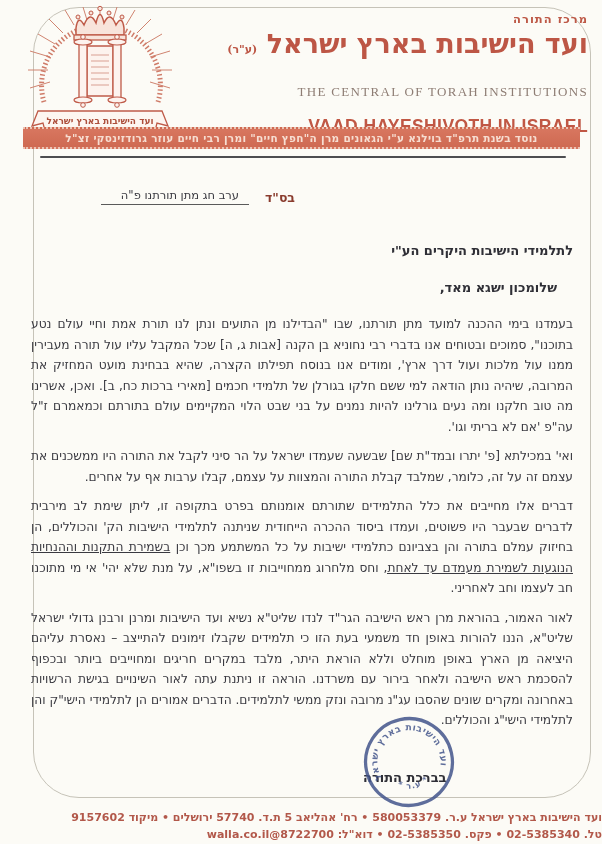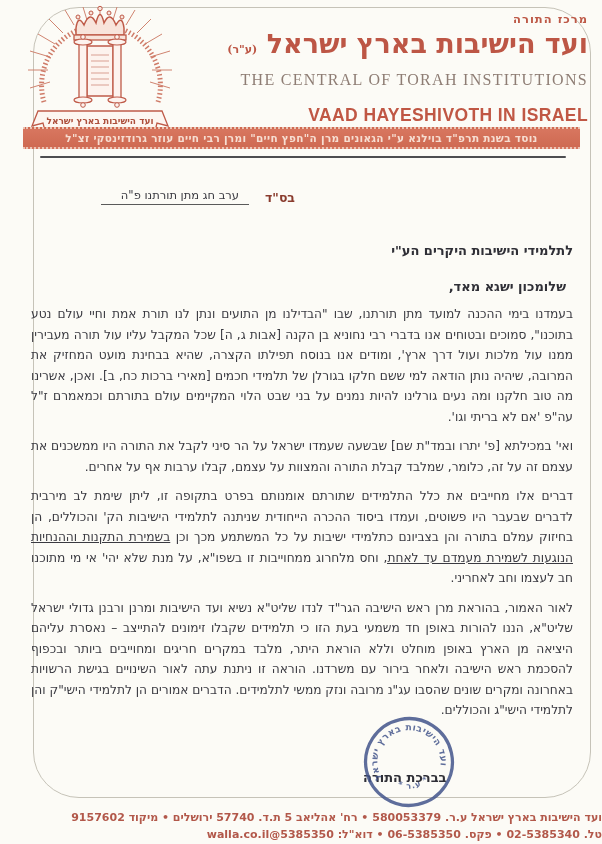--- a/index.html
+++ b/index.html
@@ -11,40 +11,40 @@
   .page-frame{
     position:absolute;left:33px;right:11px;top:7px;bottom:46px;
     border:1px solid #c6c3b8;border-radius:46px;pointer-events:none;
   }
   
   .logo{position:absolute;left:20px;top:4px;width:162px;height:130px;}
   .head-block{position:absolute;left:180px;right:14px;top:12px;text-align:right;direction:rtl;}
   .org-small{color:#bd5846;font-weight:bold;font-size:11.5px;letter-spacing:1px;margin-bottom:2px;}
   .org-heb{color:#bd5645;font-size:27px;font-weight:bold;line-height:31px;font-family:"DejaVu Serif","DejaVu Sans",serif;}
   .org-heb .amuta{font-size:11px;font-weight:bold;}
-  .org-en1{font-family:"Liberation Serif",serif;color:#8e7d74;font-size:16px;letter-spacing:1.3px;margin-top:6px;direction:ltr;}
+  .org-en1{font-family:"Liberation Serif",serif;color:#8e7d74;font-size:13px;letter-spacing:1.3px;margin-top:19px;direction:ltr;}
   .org-en2{font-family:"Liberation Sans",sans-serif;color:#c05744;font-weight:bold;font-size:17.5px;letter-spacing:.4px;margin-top:16px;direction:ltr;}
   .founder-banner{
     position:absolute;left:23px;right:22px;top:127px;height:22px;box-sizing:border-box;
     background:linear-gradient(#d8765f,#cf6a52);
     border-top:2px dotted #ecc4b4;border-bottom:2px dotted #ecc4b4;
     display:flex;align-items:center;justify-content:center;
     color:#f7ded2;font-size:10.5px;font-weight:bold;letter-spacing:.3px;direction:rtl;white-space:nowrap;
   }
   .head-rule{position:absolute;left:40px;right:36px;top:156px;height:2px;background:#4d4d50;border-radius:1px;}
   
   .letter{
     position:absolute;left:31px;right:29px;top:188px;direction:rtl;
     color:#3a3a41;font-size:12.2px;line-height:20.5px;text-align:justify;
   }
   .date-row{display:flex;gap:16px;margin:0 278px 36px 0;align-items:flex-end;}
   .besd{color:#8a3c2e;font-weight:bold;font-size:12.5px;line-height:15px;}
   .dateline{border-bottom:1px solid #5a5a5a;padding:0 10px 2px 20px;font-size:11.5px;line-height:14px;white-space:nowrap;}
   .salutation{font-weight:bold;font-size:13px;margin:0 0 15px;text-align:right;color:#2f2f36;}
-  .greeting{font-weight:bold;font-size:13px;margin:7px;text-align:right;color:#2f2f36;}
+  .greeting{font-weight:bold;font-size:13px;margin:16px;text-align:right;color:#2f2f36;}
   p.body-par{margin:0 0 9px;}
   .uline{text-decoration:underline;}
   .closing{position:absolute;left:335px;top:770px;font-weight:bold;font-size:13px;color:#2f2f36;direction:rtl;margin-left:28px;}
   
   .stamp{position:absolute;left:361px;top:714px;width:96px;height:96px;transform:rotate(-12deg);opacity:.84;}
   
   .footer{
     position:absolute;left:0;right:0;bottom:1px;text-align:right;direction:rtl;
     color:#b2584a;font-size:11px;line-height:16.5px;font-weight:bold;
   }
@@ -126,14 +126,14 @@
   <text font-size="9" font-weight="bold" fill="#41538a" letter-spacing="0.5">
     <textPath href="#stArcTop" startOffset="50%" text-anchor="middle">ועד הישיבות בארץ ישראל</textPath>
   </text>
   <text font-size="8" font-weight="bold" fill="#41538a" letter-spacing="1">
     <textPath href="#stArcBot" startOffset="50%" text-anchor="middle">* ע.ר *</textPath>
   </text>
 </svg>
 
 <div class="footer">
   <div>ועד הישיבות בארץ ישראל ע.ר. 580053379 • רח' אהליאב 5 ת.ד. 57740 ירושלים • מיקוד 9157602</div>
-  <div>טל. 02-5385340 • פקס. 06-5385350 • דוא"ל: 5385350@walla.co.il</div>
+  <div>טל. 02-5385340 • פקס. 02-5385350 • דוא"ל: 8722700@walla.co.il</div>
 </div>
 
 </body></html>

